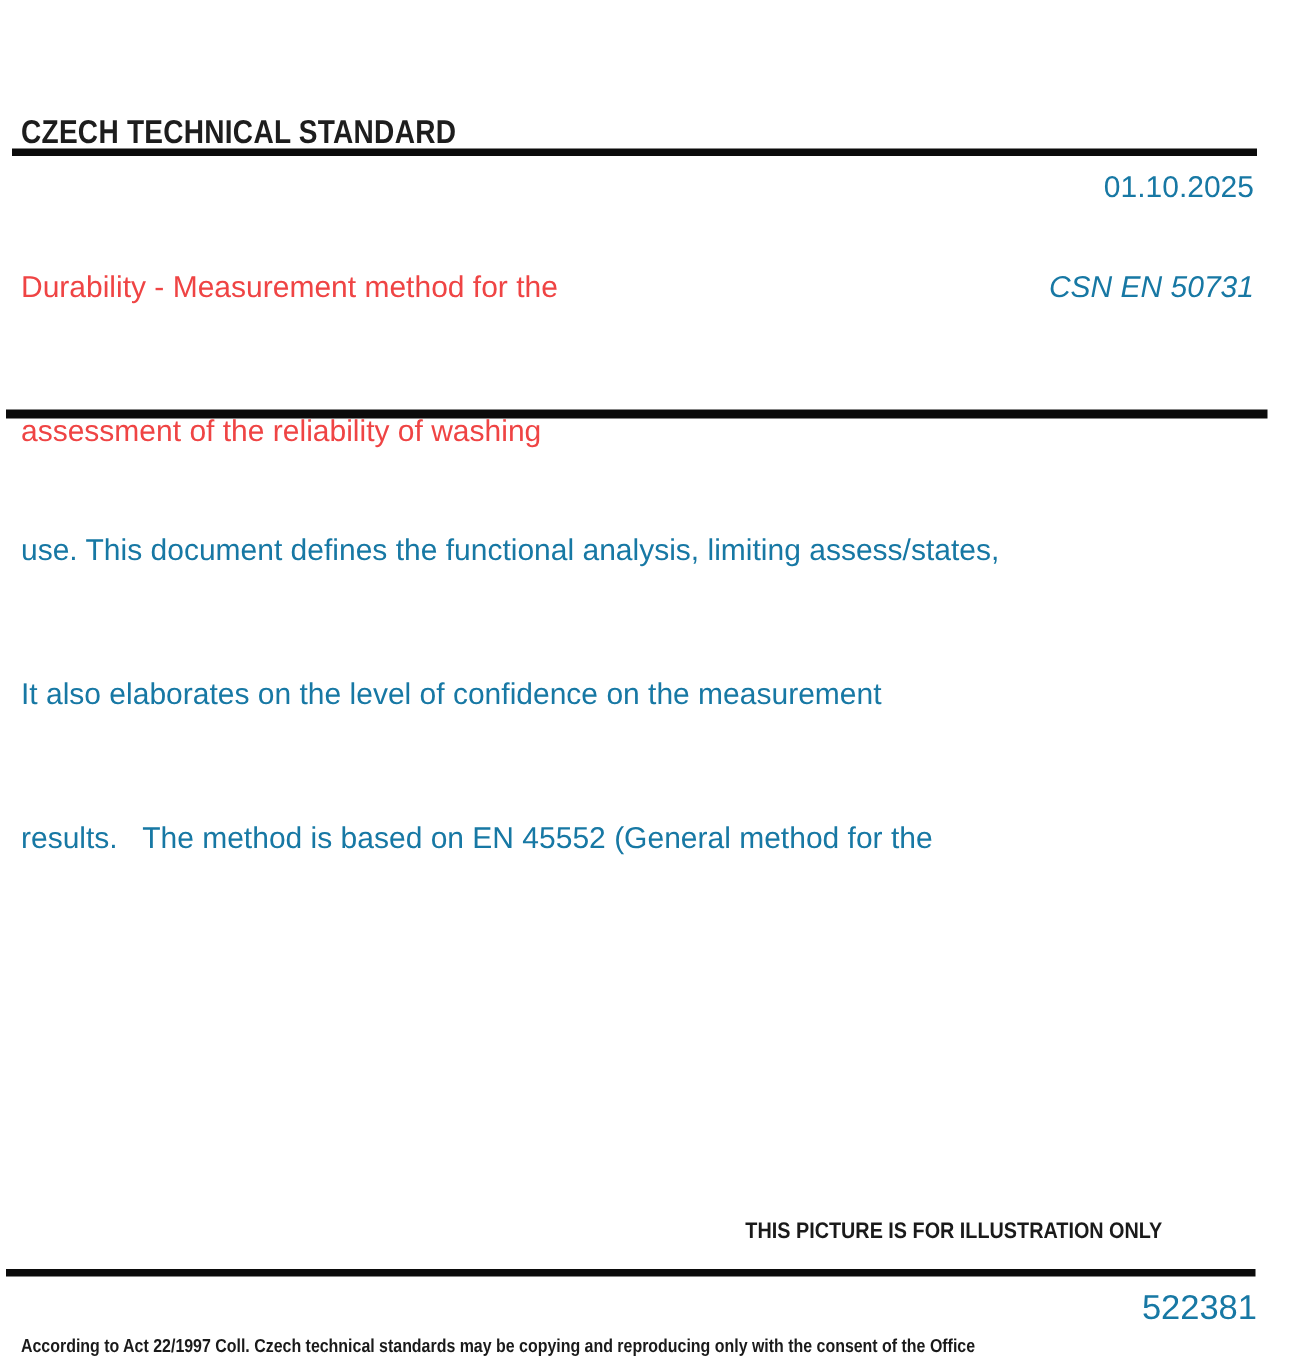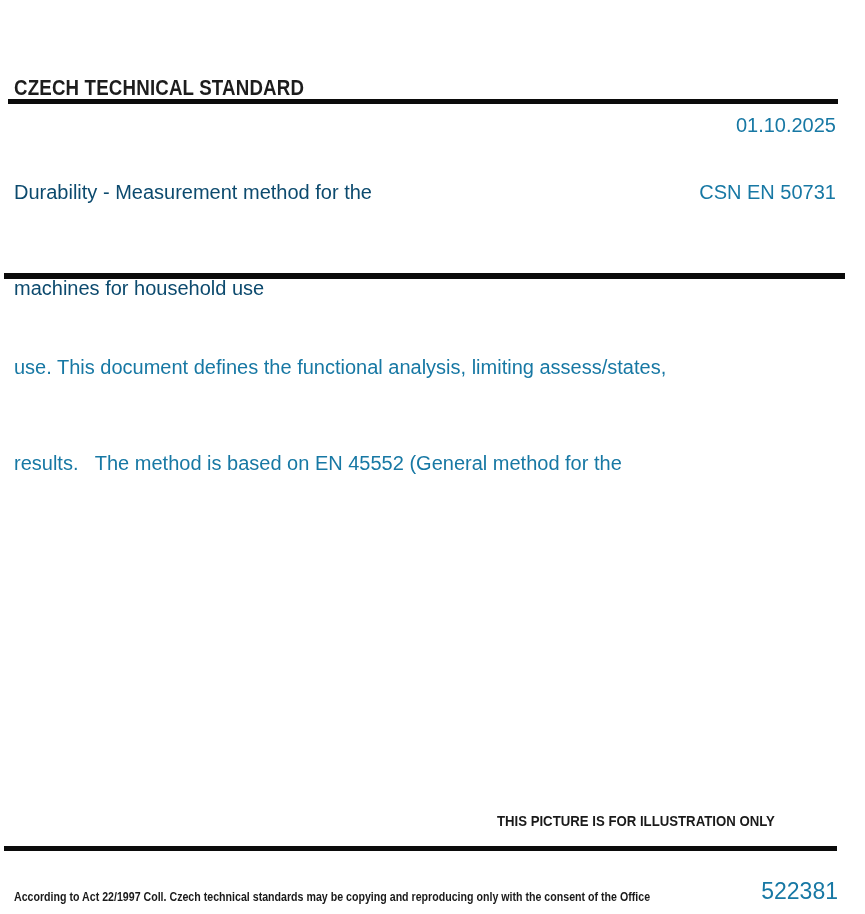--- a/index.html
+++ b/index.html
@@ -45,32 +45,33 @@
   .rule-1 { left: 8px;  top: 99px;  width: 830px; height: 5px; }
   .rule-2 { left: 4px;  top: 273px; width: 841px; height: 6px; }
   .rule-3 { left: 4px;  top: 846px; width: 833px; height: 5px; }
 
   .title-block {
     position: absolute;
     left: 14px;
     top: 112px;
     font-size: 20px;
     line-height: 32px;
-    color: #0c4a6e;
+    color: #ef4444;
     white-space: pre;
   }
   .number-block {
     position: absolute;
     right: 29px;
     top: 112px;
     font-size: 20px;
     line-height: 32px;
     color: #1778A4;
     text-align: center;
     white-space: pre;
+    font-style: italic;
   }
   .abstract {
     position: absolute;
     left: 14px;
     top: 287px;
     font-size: 20px;
     line-height: 32px;
     color: #1778A4;
     white-space: pre;
   }
@@ -97,47 +98,47 @@
     transform-origin: left top;
     white-space: pre;
   }
   .footer-code {
     position: absolute;
     right: 27px;
     top: 858px;
     font-size: 23px;
     color: #1778A4;
     white-space: pre;
-    margin-top: 20px;
   }
 </style>
 </head>
 <body>
 
 <div class="page">
 
   <div class="header-title">CZECH TECHNICAL STANDARD</div>
 
   <div class="header-date accent">01.10.2025</div>
 
   <div class="rule rule-1"></div>
 
   <div class="title-block">
     <div>Durability - Measurement method for the</div>
-    <div>machines for household use</div>
+    <div>assessment of the reliability of washing</div>
   </div>
 
   <div class="number-block">
     <div>CSN EN 50731</div>
   </div>
 
   <div class="rule rule-2"></div>
 
   <div class="abstract">
     <div>use. This document defines the functional analysis, limiting assess/states,</div>
+    <div>It also elaborates on the level of confidence on the measurement</div>
     <div>results.   The method is based on EN 45552 (General method for the</div>
     
     
     
     
     
     
     
     
     

